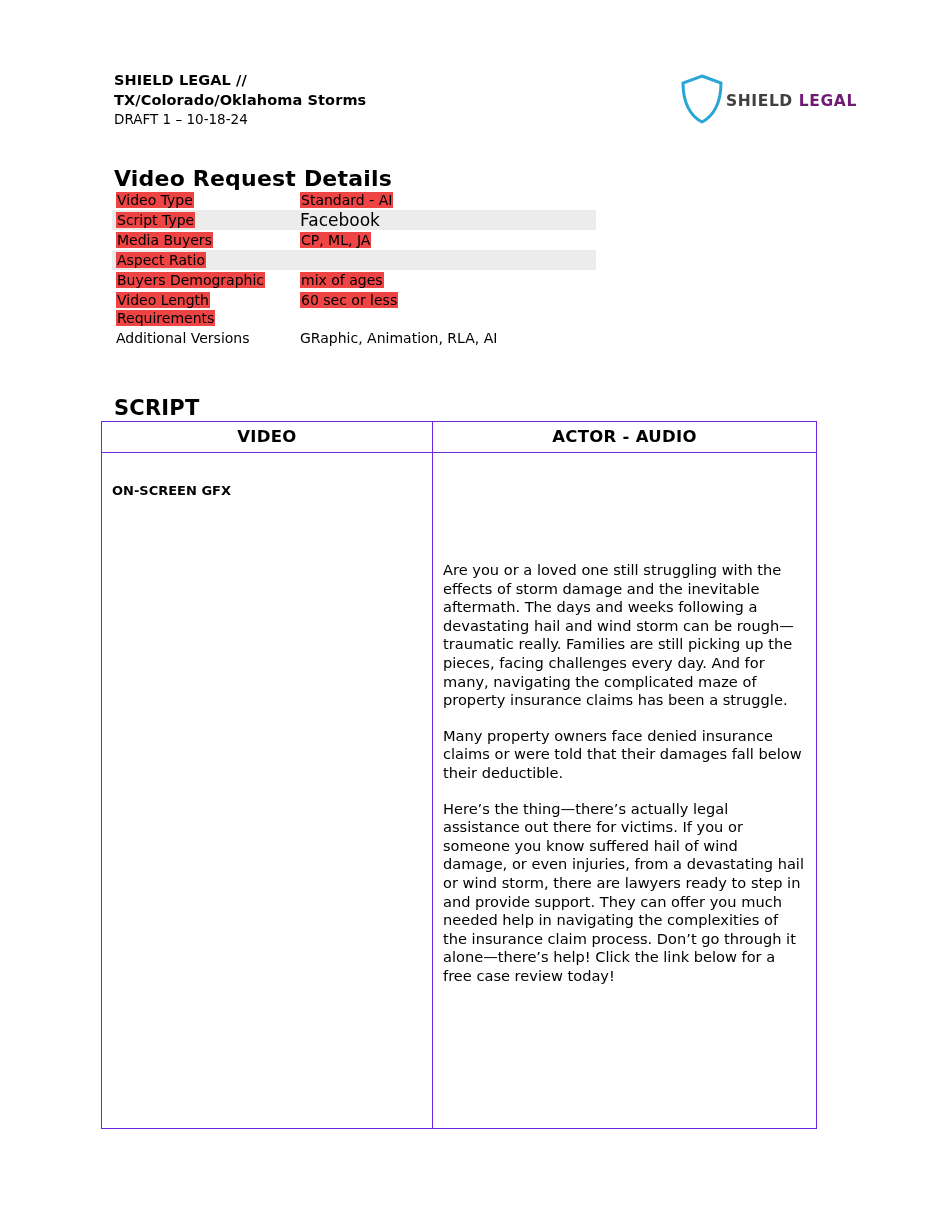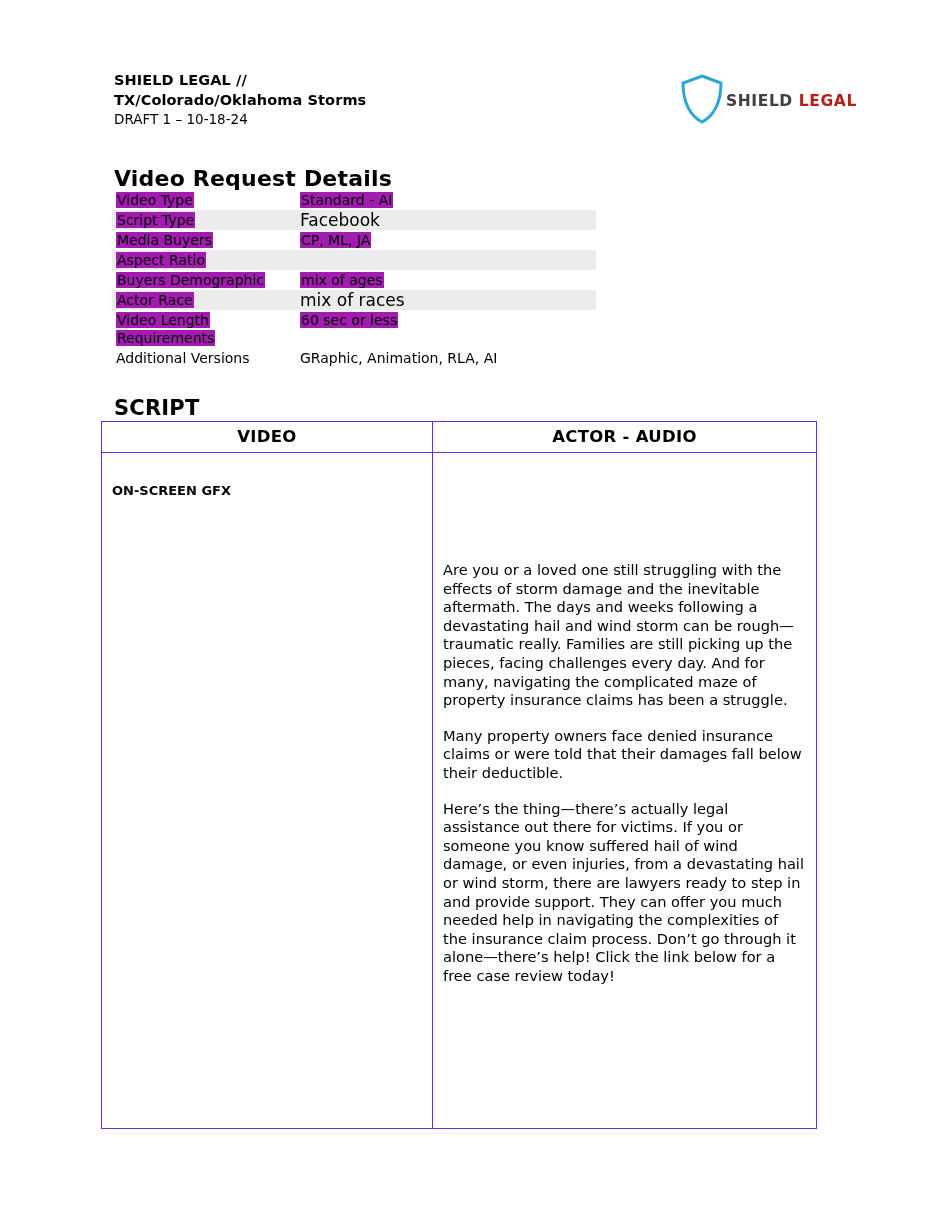--- a/index.html
+++ b/index.html
@@ -59,21 +59,21 @@
   .logo-text {
     position: absolute;
     left: 52px;
     top: 18px;
     font-size: 15.5px;
     font-weight: bold;
     letter-spacing: 0.6px;
     white-space: nowrap;
   }
   .logo-text .w1 { color: #404040; }
-  .logo-text .w2 { color: #b91c1c; margin-top: 48px; }
+  .logo-text .w2 { color: #701a75; margin-top: 48px; }
 
   
   .section-title {
     position: absolute;
     font-weight: bold;
     font-size: 22px;
     letter-spacing: 0.2px;
   }
   #vrd-title { left: 114px; top: 166px; }
   #script-title { left: 114px; top: 396px; font-size: 21px; }
@@ -88,21 +88,21 @@
     font-size: 14px;
   }
   .details td {
     padding: 1px 0 1px 4px;
     vertical-align: top;
     line-height: 18px;
   }
   .details td.k { width: 180px; }
   .details tr.shade td { background: #ececec; }
   .hl {
-    background: #a21caf;
+    background: #ef4444;
     padding: 0 1px;
     box-decoration-break: clone;
     -webkit-box-decoration-break: clone;
   }
   .big { font-size: 17px; }
 
   
   .script-table {
     position: absolute;
     left: 101px;
@@ -179,24 +179,20 @@
         <td class="v"><span class="hl">CP, ML, JA</span></td>
       </tr>
       <tr class="shade">
         <td class="k"><span class="hl">Aspect Ratio</span></td>
         <td class="v"></td>
       </tr>
       <tr>
         <td class="k"><span class="hl">Buyers Demographic</span></td>
         <td class="v"><span class="hl">mix of ages</span></td>
       </tr>
-      <tr class="shade">
-        <td class="k"><span class="hl">Actor Race</span></td>
-        <td class="v big">mix of races</td>
-      </tr>
       <tr>
         <td class="k"><span class="hl">Video Length Requirements</span></td>
         <td class="v"><span class="hl">60 sec or less</span></td>
       </tr>
       <tr>
         <td class="k">Additional Versions</td>
         <td class="v">GRaphic, Animation, RLA, AI</td>
       </tr>
     </tbody>
   </table>

